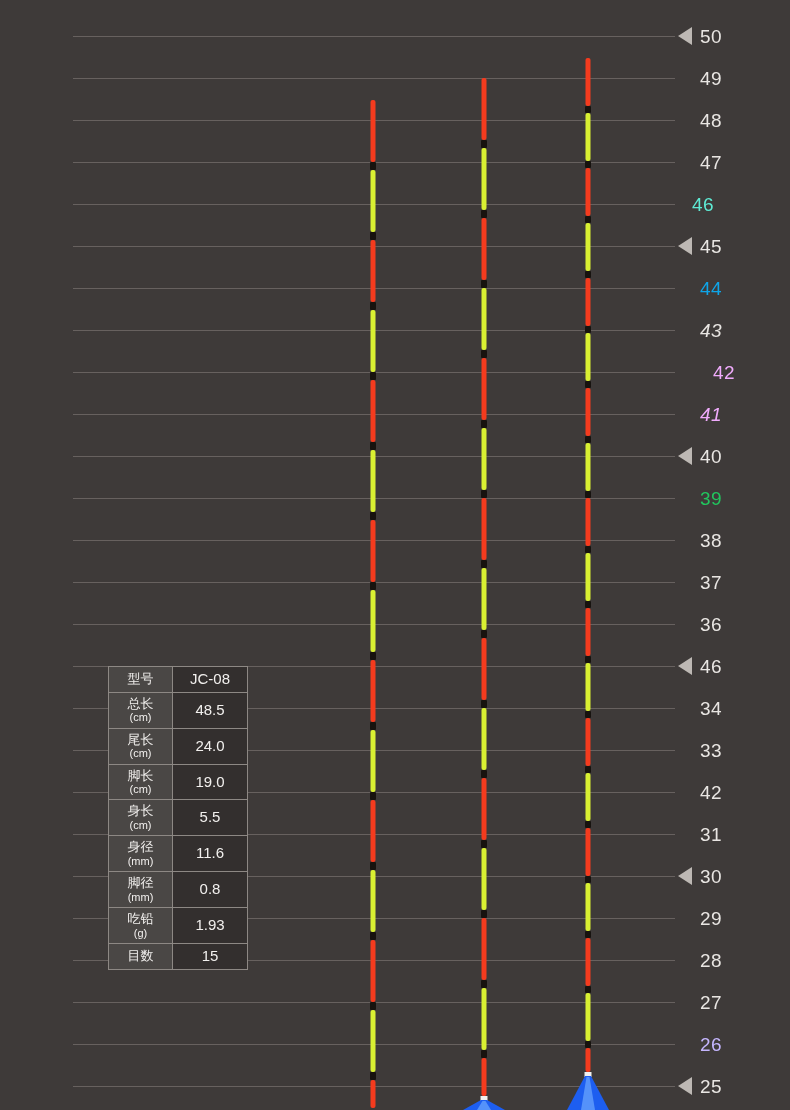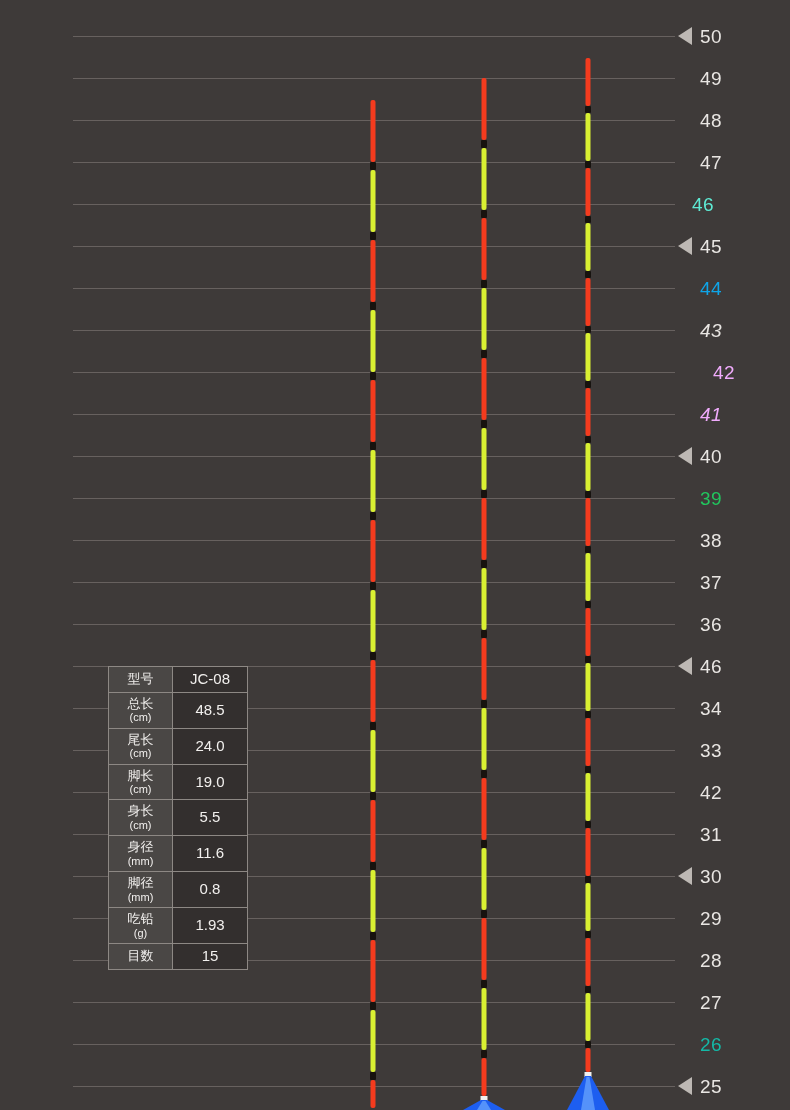--- a/index.html
+++ b/index.html
@@ -110,21 +110,21 @@
       <div class="grid-line" style="top: 876px; width: 602px; background: rgb(110, 104, 102);"></div>
       <div class="tick-arrow" style="left: 678px; top: 876px; border-right-color: rgb(189, 184, 180);"></div>
       <div class="tick-label" style="left: 700px; top: 876px; color: rgb(233, 230, 227);">30</div>
       <div class="grid-line" style="top: 918px; width: 602px; background: rgb(110, 104, 102);"></div>
       <div class="tick-label" style="left: 700px; top: 918px; color: rgb(233, 230, 227);">29</div>
       <div class="grid-line" style="top: 960px; width: 602px; background: rgb(110, 104, 102);"></div>
       <div class="tick-label" style="left: 700px; top: 960px; color: rgb(233, 230, 227);">28</div>
       <div class="grid-line" style="top: 1002px; width: 602px; background: rgb(110, 104, 102);"></div>
       <div class="tick-label" style="left: 700px; top: 1002px; color: rgb(233, 230, 227);">27</div>
       <div class="grid-line" style="top: 1044px; width: 602px; background: rgb(110, 104, 102);"></div>
-      <div class="tick-label" style="left: 700px; top: 1044px; color: #14b8a6;">26</div>
+      <div class="tick-label" style="left: 700px; top: 1044px; color: #c4b5fd;">26</div>
       <div class="grid-line" style="top: 1086px; width: 602px; background: rgb(110, 104, 102);"></div>
       <div class="tick-arrow" style="left: 678px; top: 1086px; border-right-color: rgb(189, 184, 180);"></div>
       <div class="tick-label" style="left: 700px; top: 1086px; color: rgb(233, 230, 227);">25</div>
     </div>
   <div id="floats-layer">
       <div class="float" style="left: 373px; top: 0px; width: 0px; height: 1110px;">
         <div class="seg" style="top: 100px; width: 5px; height: 62px; background: rgb(244, 59, 30);"></div>
         <div class="band" style="top: 162px; width: 6px; height: 8px; background: rgb(23, 19, 15);"></div>
         <div class="seg" style="top: 170px; width: 5px; height: 62px; background: rgb(217, 240, 50);"></div>
         <div class="band" style="top: 232px; width: 6px; height: 8px; background: rgb(23, 19, 15);"></div>

